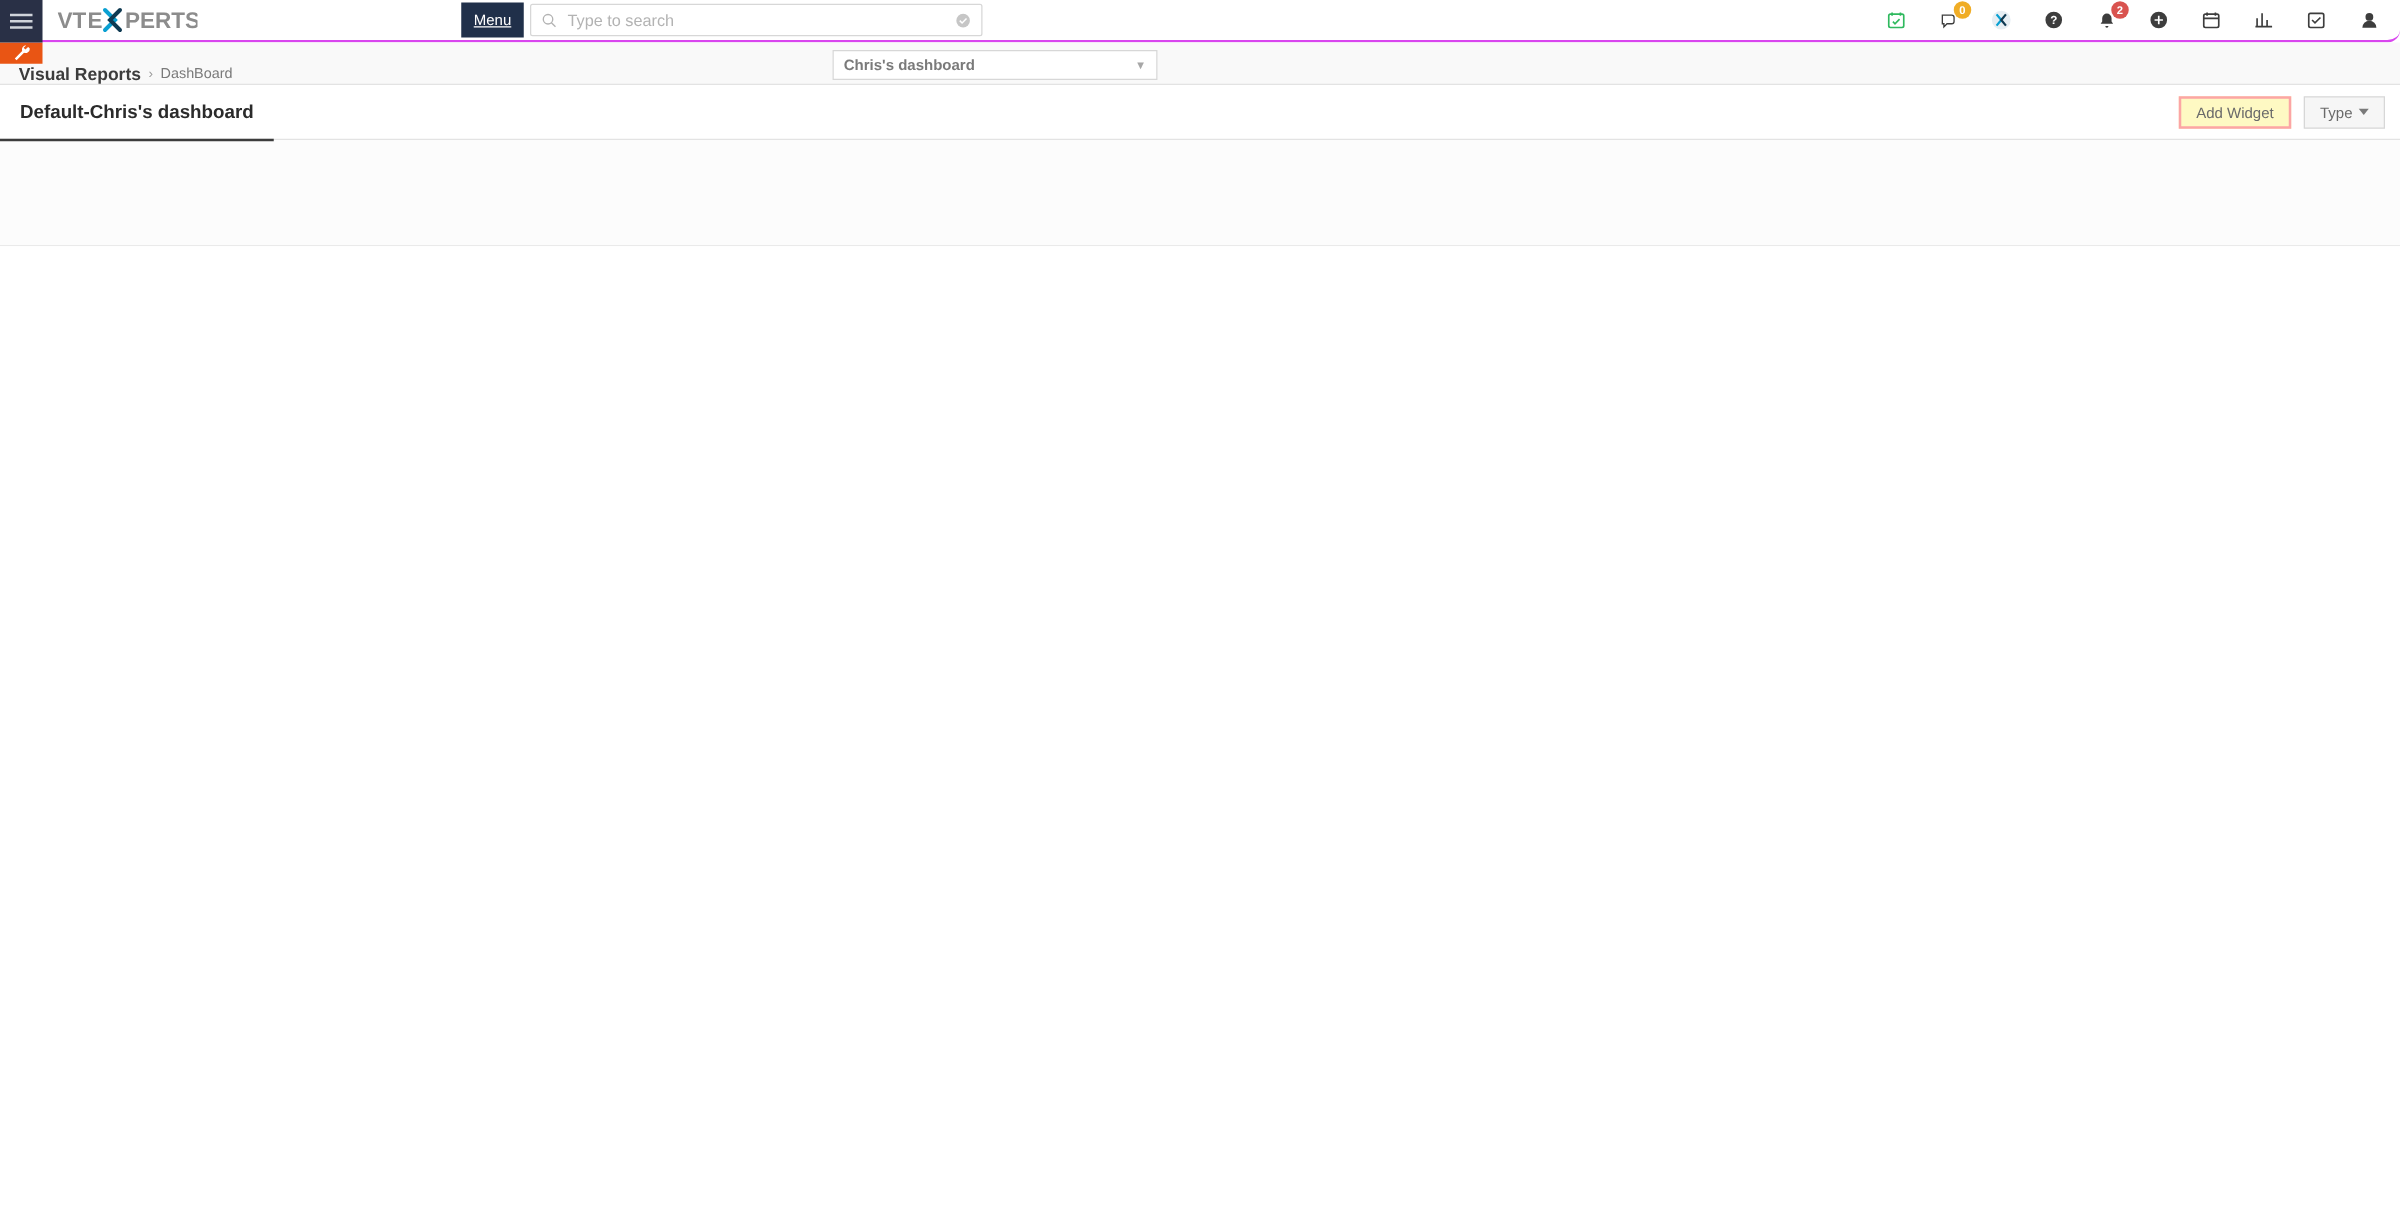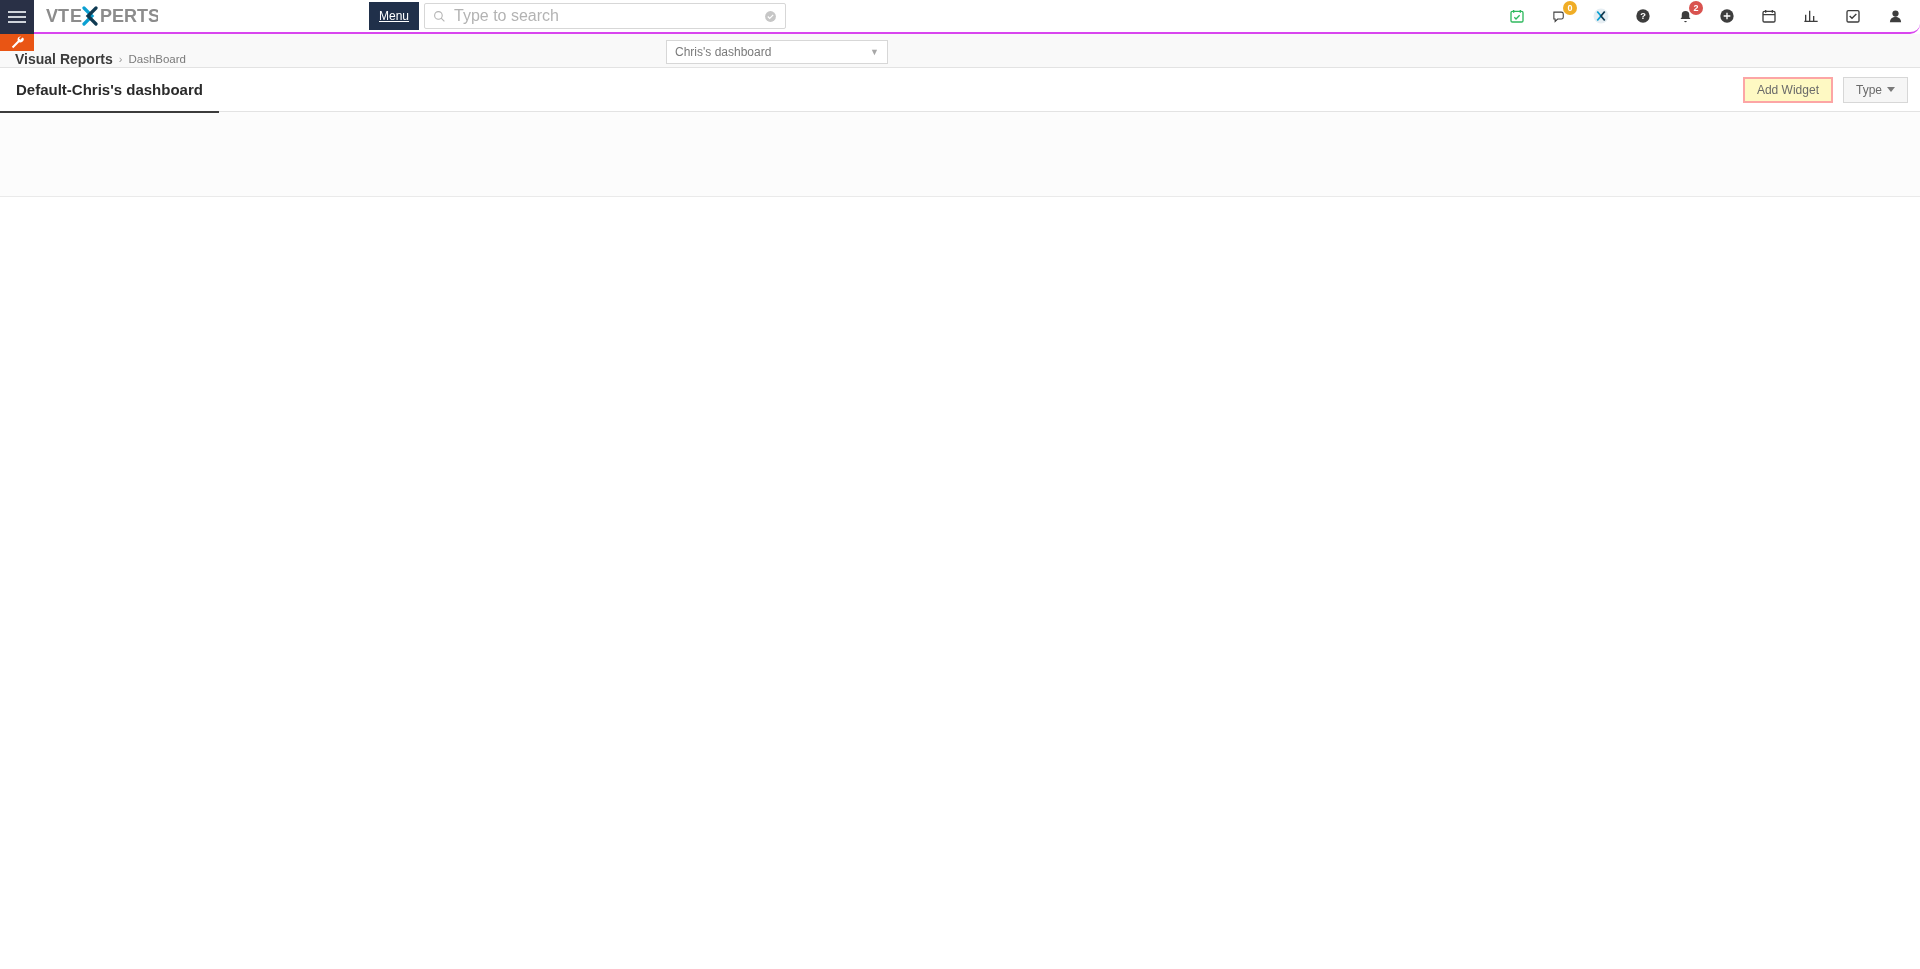--- a/index.html
+++ b/index.html
@@ -70,21 +70,21 @@
   align-items: center;
   padding: 0 8px;
   color: #b3b3b3;
 }
 .search-wrap svg { flex: 0 0 auto; }
 .search-input {
   border: none;
   outline: none;
   flex: 1;
   margin-left: 8px;
-  font-size: 16px;
+  font-size: 13px;
   color: #5f5f5f;
 }
 .search-input::placeholder { color: #b3b3b3; }
 .search-check {
   color: #b3b3b3;
 }
 .topbar-icons {
   margin-left: auto;
   display: flex;
   align-items: center;
@@ -153,31 +153,32 @@
 .breadcrumb-leaf { font-size: 11.5px; color: #7a7a7a; }
 .dash-select-wrap {
   margin-left: auto;
   margin-right: auto;
   align-self: center;
   position: absolute;
   left: 666px;
   top: 40px;
 }
 .dash-select {
-  width: 222px;
+  width: 260px;
   height: 24px;
   border: 1px solid #d7d7d7;
   background: #fff;
   display: flex;
   align-items: center;
   padding: 0 8px;
   font-size: 12px;
   color: #7a7a7a;
   cursor: pointer;
   justify-content: space-between;
+  font-weight: bold;
 }
 .dash-select .caret {
   font-size: 9px;
   color: #a7a7a7;
 }
 
 
 .tabrow {
   height: 44px;
   border-bottom: 1px solid #e3e3e3;

